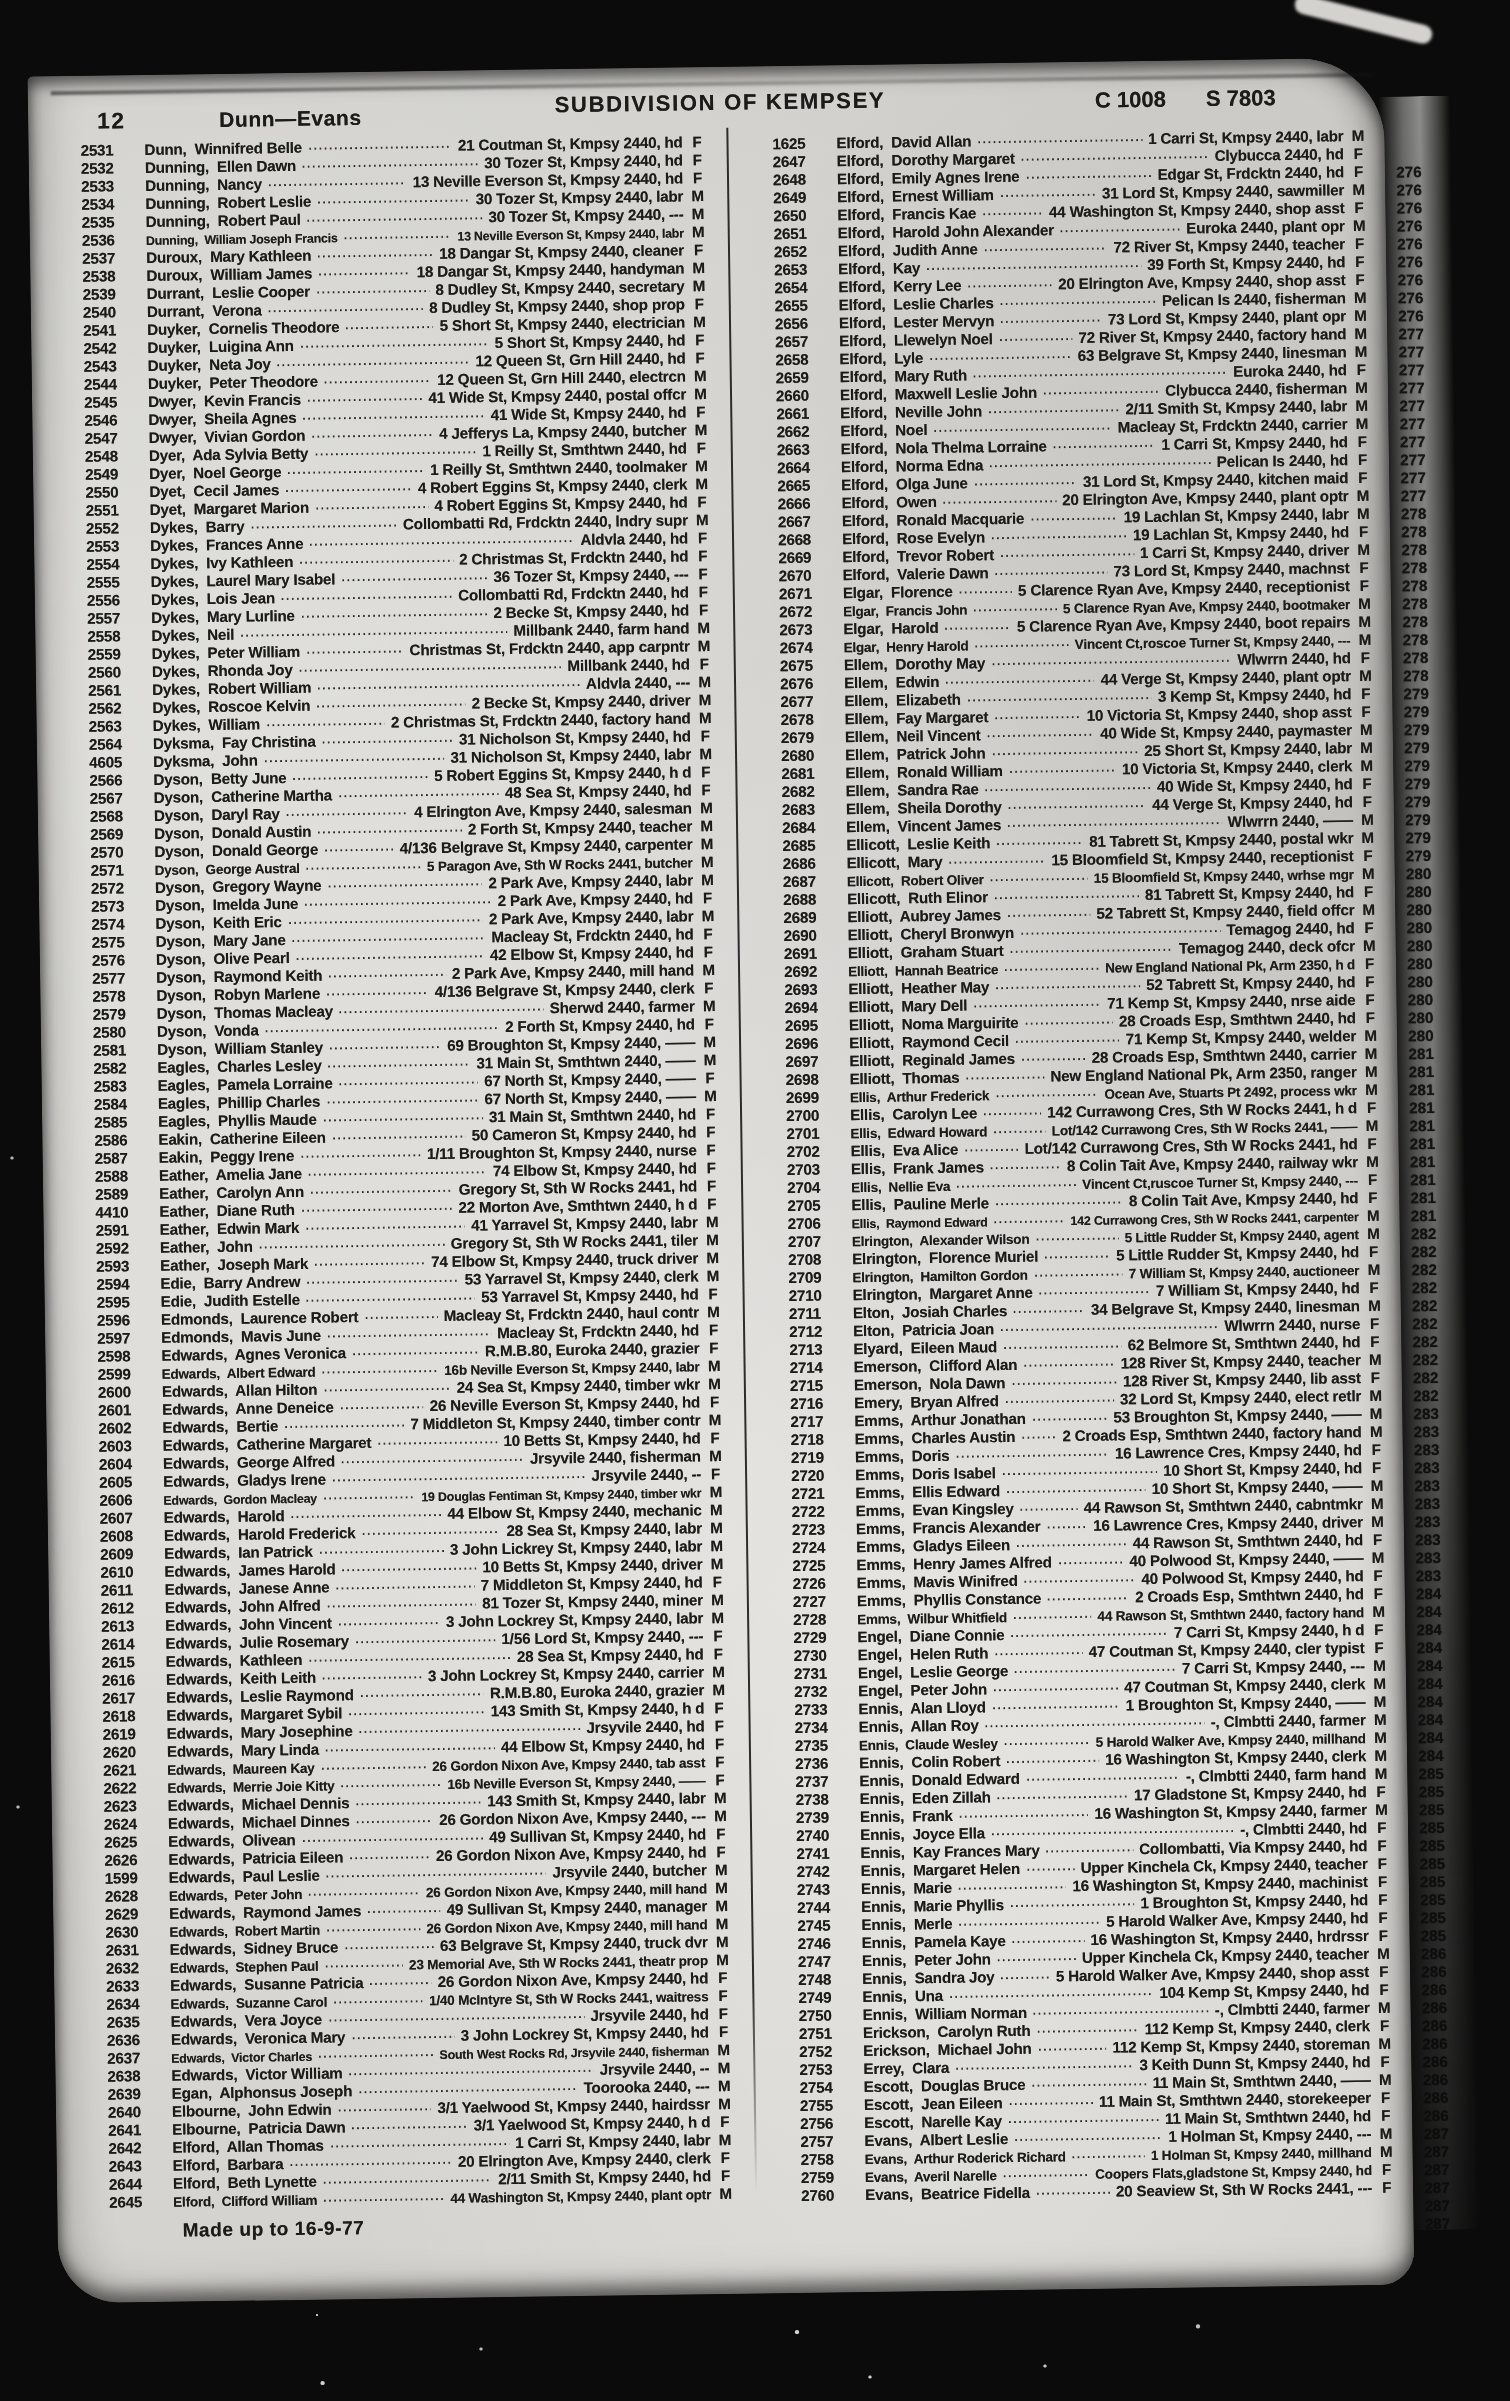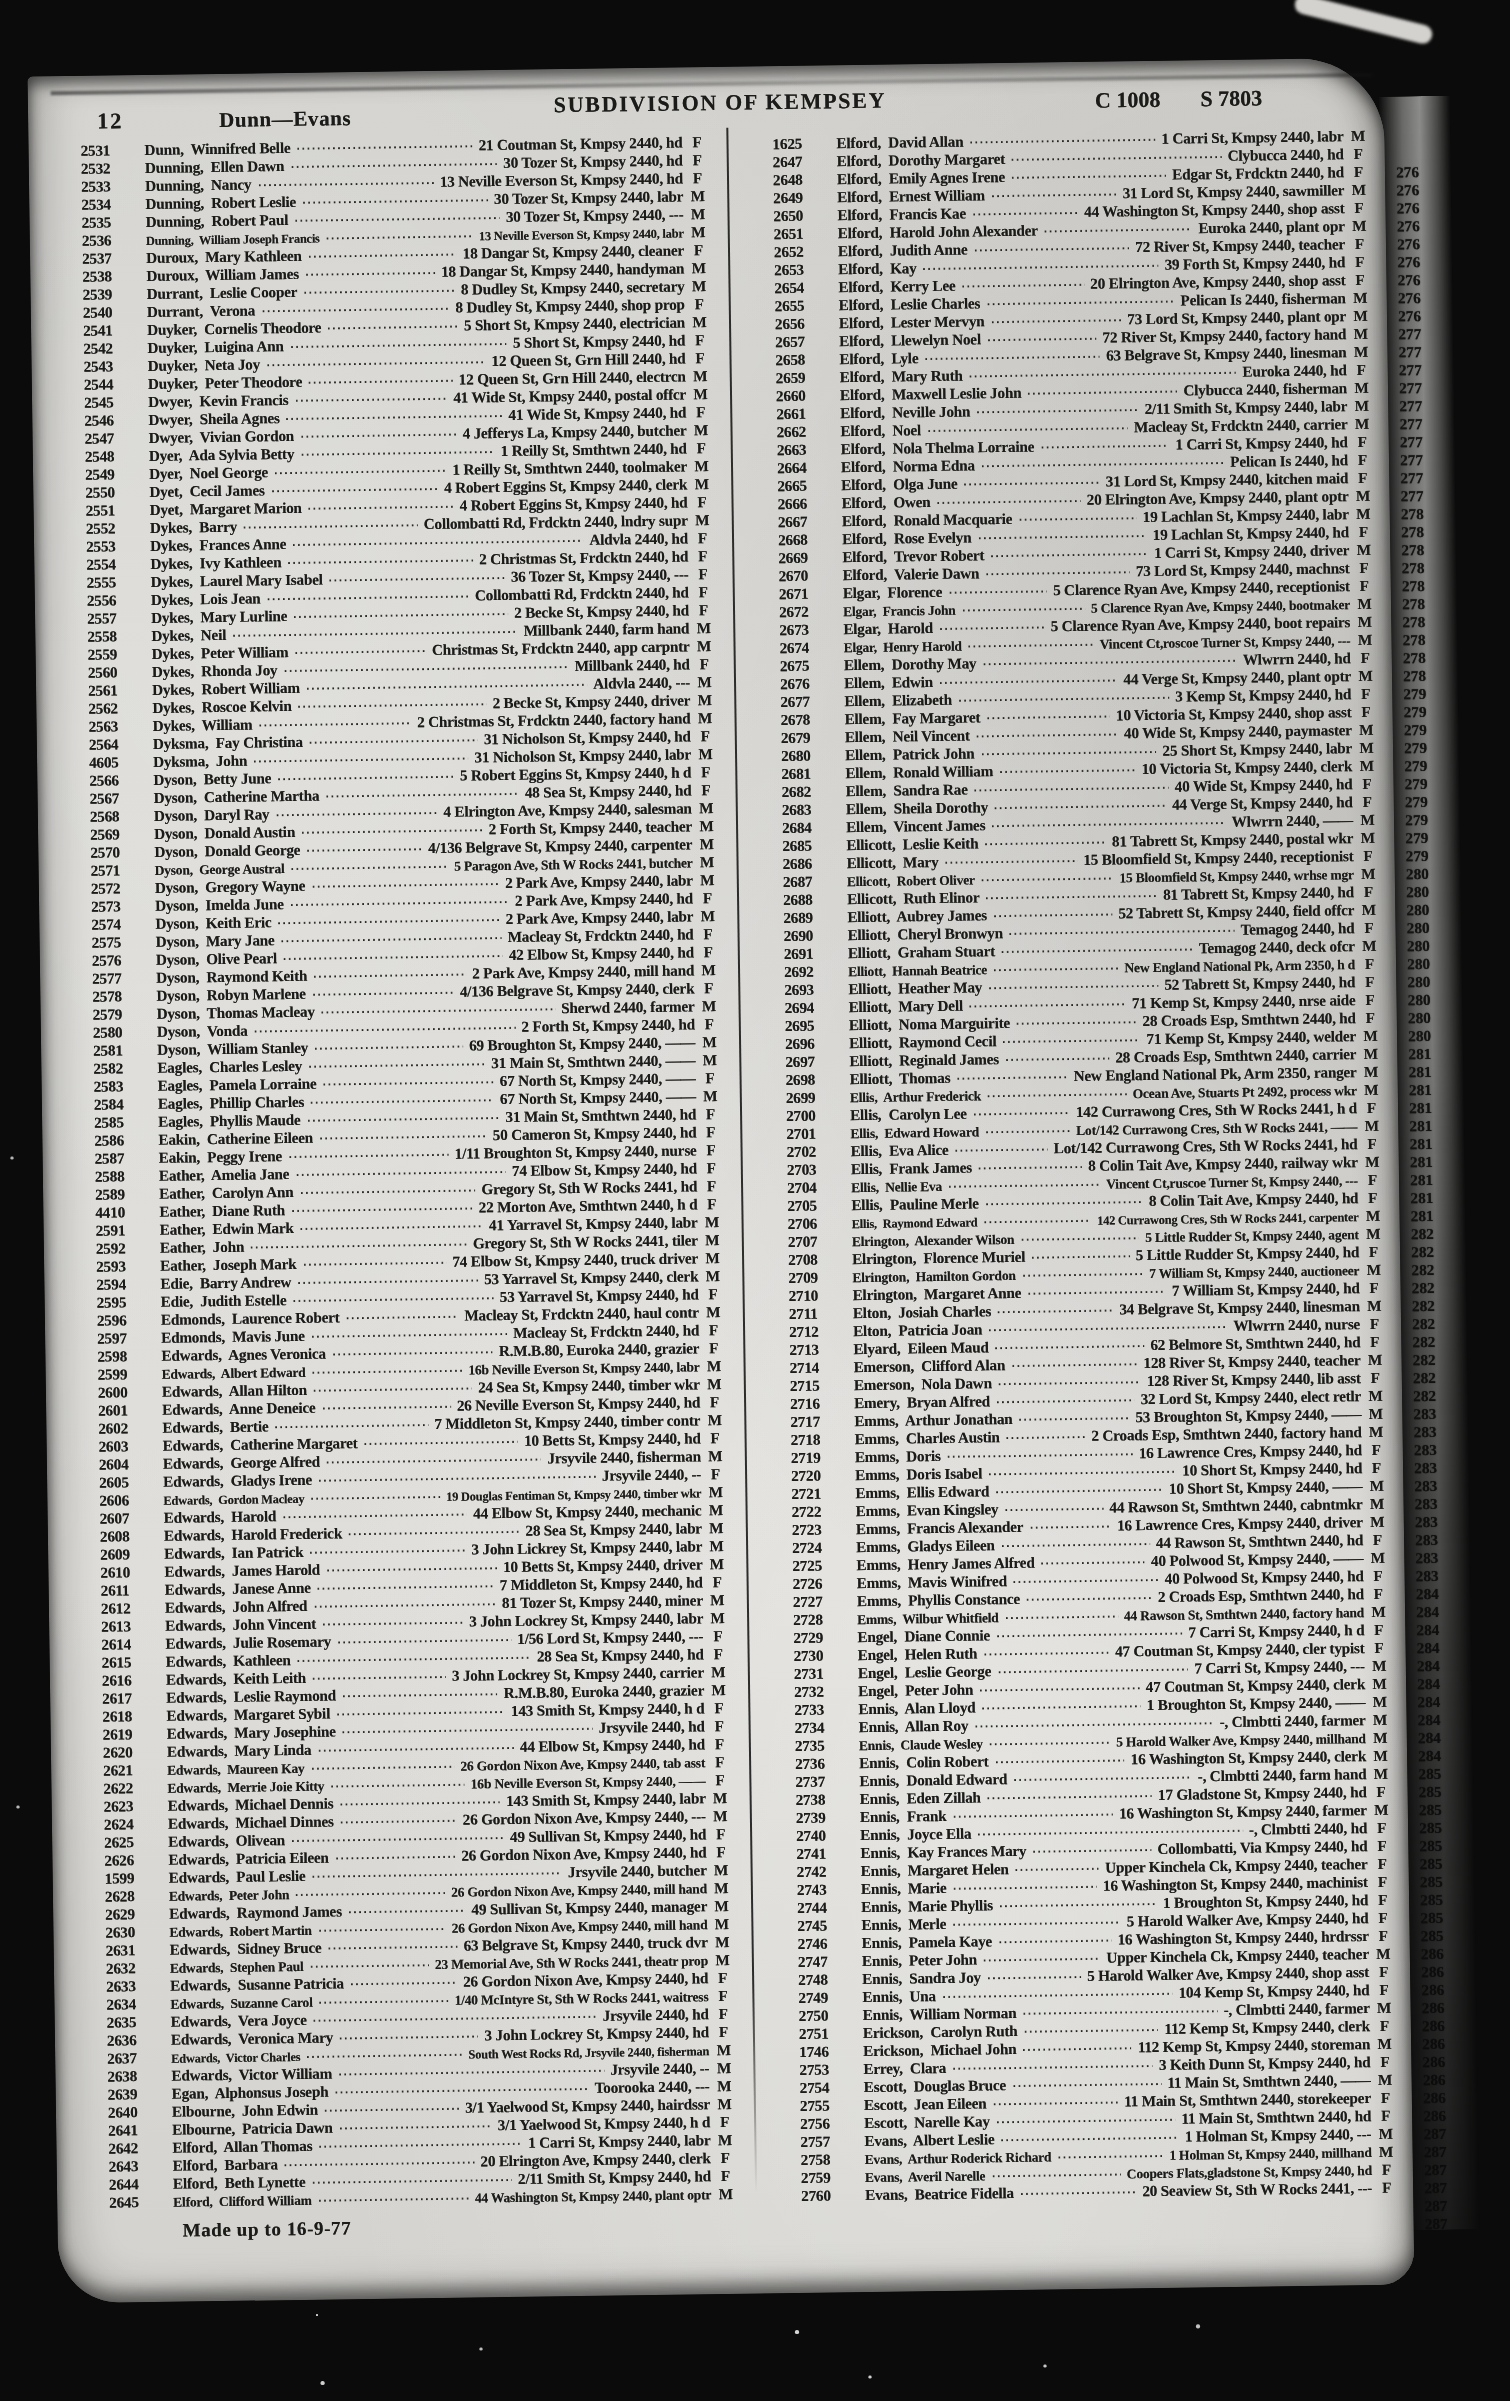--- a/index.html
+++ b/index.html
@@ -1,18 +1,18 @@
 <!DOCTYPE html>
 <html style="font-size:9px"><head>
 <meta charset="utf-8">
 <style>
   html,body{margin:0;padding:0;background:#000;}
   body{width:1511px;height:2401px;position:relative;overflow:hidden;
        font-family:"Liberation Sans",sans-serif;}
-  .film{position:absolute;inset:0;background:#0b0b0b;font-family:Liberation Serif, serif;}
+  .film{position:absolute;inset:0;background:#0b0b0b;}
   
   .page{position:absolute;left:43px;top:67px;width:1356px;height:2227px;
         background:
           radial-gradient(ellipse at 15% 25%, rgba(255,255,255,.22), transparent 55%),
           radial-gradient(ellipse at 65% 80%, rgba(255,255,255,.28), transparent 50%),
           radial-gradient(ellipse at 98% 35%, rgba(0,0,0,.10), transparent 45%),
           linear-gradient(180deg,#cfceca,#d8d7d3 30%,#dedcd8 68%,#d3d2ce);
         border-radius:5.6px 85px 34px 62px;
         box-shadow: inset 0 8px 12.4px rgba(0,0,0,.45),
                     inset -14.7px 0 31px rgba(0,0,0,.28),
@@ -302,21 +302,21 @@
         <div class="row"><span class="num">2742</span><span class="name">Ennis,  Margaret Helen</span><span class="leader"></span><span class="addr">Upper Kinchela Ck, Kmpsy 2440, teacher</span><span class="sex">F</span></div>
         <div class="row"><span class="num">2743</span><span class="name">Ennis,  Marie</span><span class="leader"></span><span class="addr">16 Washington St, Kmpsy 2440, machinist</span><span class="sex">F</span></div>
         <div class="row"><span class="num">2744</span><span class="name">Ennis,  Marie Phyllis</span><span class="leader"></span><span class="addr">1 Broughton St, Kmpsy 2440, hd</span><span class="sex">F</span></div>
         <div class="row"><span class="num">2745</span><span class="name">Ennis,  Merle</span><span class="leader"></span><span class="addr">5 Harold Walker Ave, Kmpsy 2440, hd</span><span class="sex">F</span></div>
         <div class="row"><span class="num">2746</span><span class="name">Ennis,  Pamela Kaye</span><span class="leader"></span><span class="addr">16 Washington St, Kmpsy 2440, hrdrssr</span><span class="sex">F</span></div>
         <div class="row"><span class="num">2747</span><span class="name">Ennis,  Peter John</span><span class="leader"></span><span class="addr">Upper Kinchela Ck, Kmpsy 2440, teacher</span><span class="sex">M</span></div>
         <div class="row"><span class="num">2748</span><span class="name">Ennis,  Sandra Joy</span><span class="leader"></span><span class="addr">5 Harold Walker Ave, Kmpsy 2440, shop asst</span><span class="sex">F</span></div>
         <div class="row"><span class="num">2749</span><span class="name">Ennis,  Una</span><span class="leader"></span><span class="addr">104 Kemp St, Kmpsy 2440, hd</span><span class="sex">F</span></div>
         <div class="row"><span class="num">2750</span><span class="name">Ennis,  William Norman</span><span class="leader"></span><span class="addr">-, Clmbtti 2440, farmer</span><span class="sex">M</span></div>
         <div class="row"><span class="num">2751</span><span class="name">Erickson,  Carolyn Ruth</span><span class="leader"></span><span class="addr">112 Kemp St, Kmpsy 2440, clerk</span><span class="sex">F</span></div>
-        <div class="row"><span class="num">1746</span><span class="name">Erickson,  Michael John</span><span class="leader"></span><span class="addr">112 Kemp St, Kmpsy 2440, storeman</span><span class="sex">M</span></div>
+        <div class="row"><span class="num">2752</span><span class="name">Erickson,  Michael John</span><span class="leader"></span><span class="addr">112 Kemp St, Kmpsy 2440, storeman</span><span class="sex">M</span></div>
         <div class="row"><span class="num">2753</span><span class="name">Errey,  Clara</span><span class="leader"></span><span class="addr">3 Keith Dunn St, Kmpsy 2440, hd</span><span class="sex">F</span></div>
         <div class="row"><span class="num">2754</span><span class="name">Escott,  Douglas Bruce</span><span class="leader"></span><span class="addr">11 Main St, Smthtwn 2440, ——</span><span class="sex">M</span></div>
         <div class="row"><span class="num">2755</span><span class="name">Escott,  Jean Eileen</span><span class="leader"></span><span class="addr">11 Main St, Smthtwn 2440, storekeeper</span><span class="sex">F</span></div>
         <div class="row"><span class="num">2756</span><span class="name">Escott,  Narelle Kay</span><span class="leader"></span><span class="addr">11 Main St, Smthtwn 2440, hd</span><span class="sex">F</span></div>
         <div class="row"><span class="num">2757</span><span class="name">Evans,  Albert Leslie</span><span class="leader"></span><span class="addr">1 Holman St, Kmpsy 2440, ---</span><span class="sex">M</span></div>
         <div class="row"><span class="num">2758</span><span class="name" style="font-size: 13.5px;">Evans,  Arthur Roderick Richard</span><span class="leader"></span><span class="addr" style="font-size: 13.5px;">1 Holman St, Kmpsy 2440, millhand</span><span class="sex">M</span></div>
         <div class="row"><span class="num">2759</span><span class="name" style="font-size: 13.5px;">Evans,  Averil Narelle</span><span class="leader"></span><span class="addr" style="font-size: 13.5px;">Coopers Flats,gladstone St, Kmpsy 2440, hd</span><span class="sex">F</span></div>
         <div class="row"><span class="num">2760</span><span class="name">Evans,  Beatrice Fidella</span><span class="leader"></span><span class="addr">20 Seaview St, Sth W Rocks 2441, ---</span><span class="sex">F</span></div>
       </div>
 

